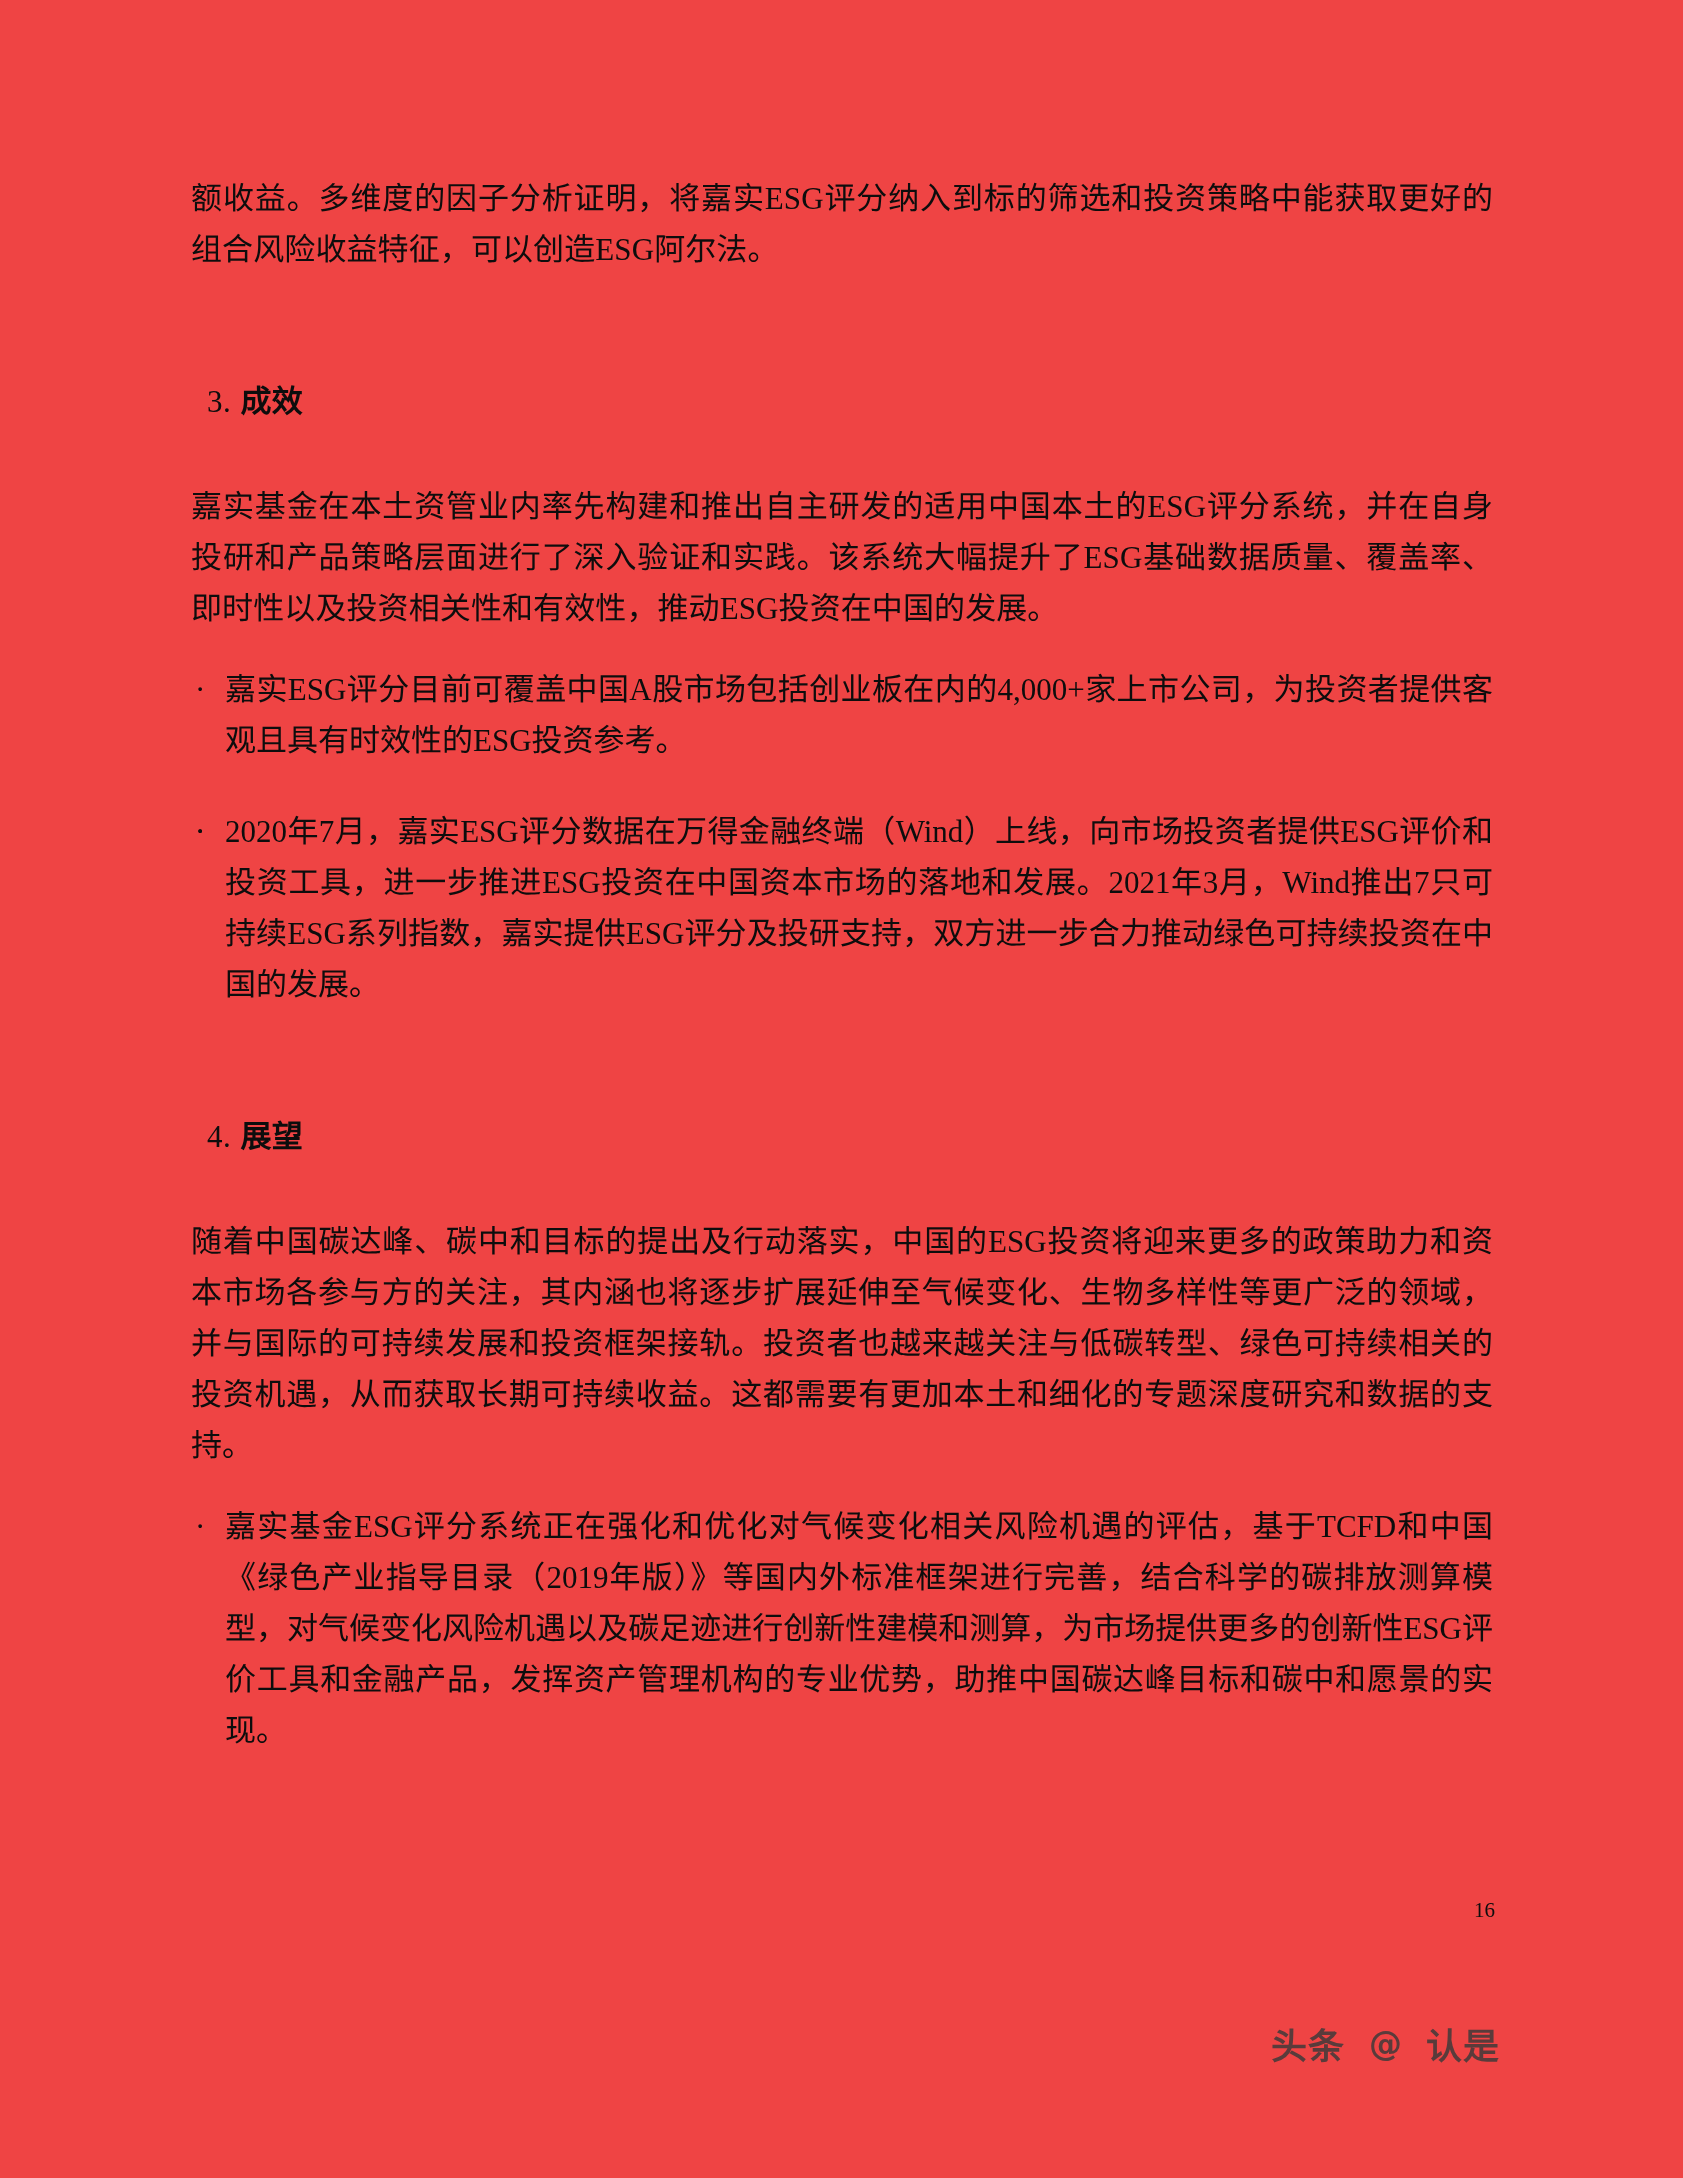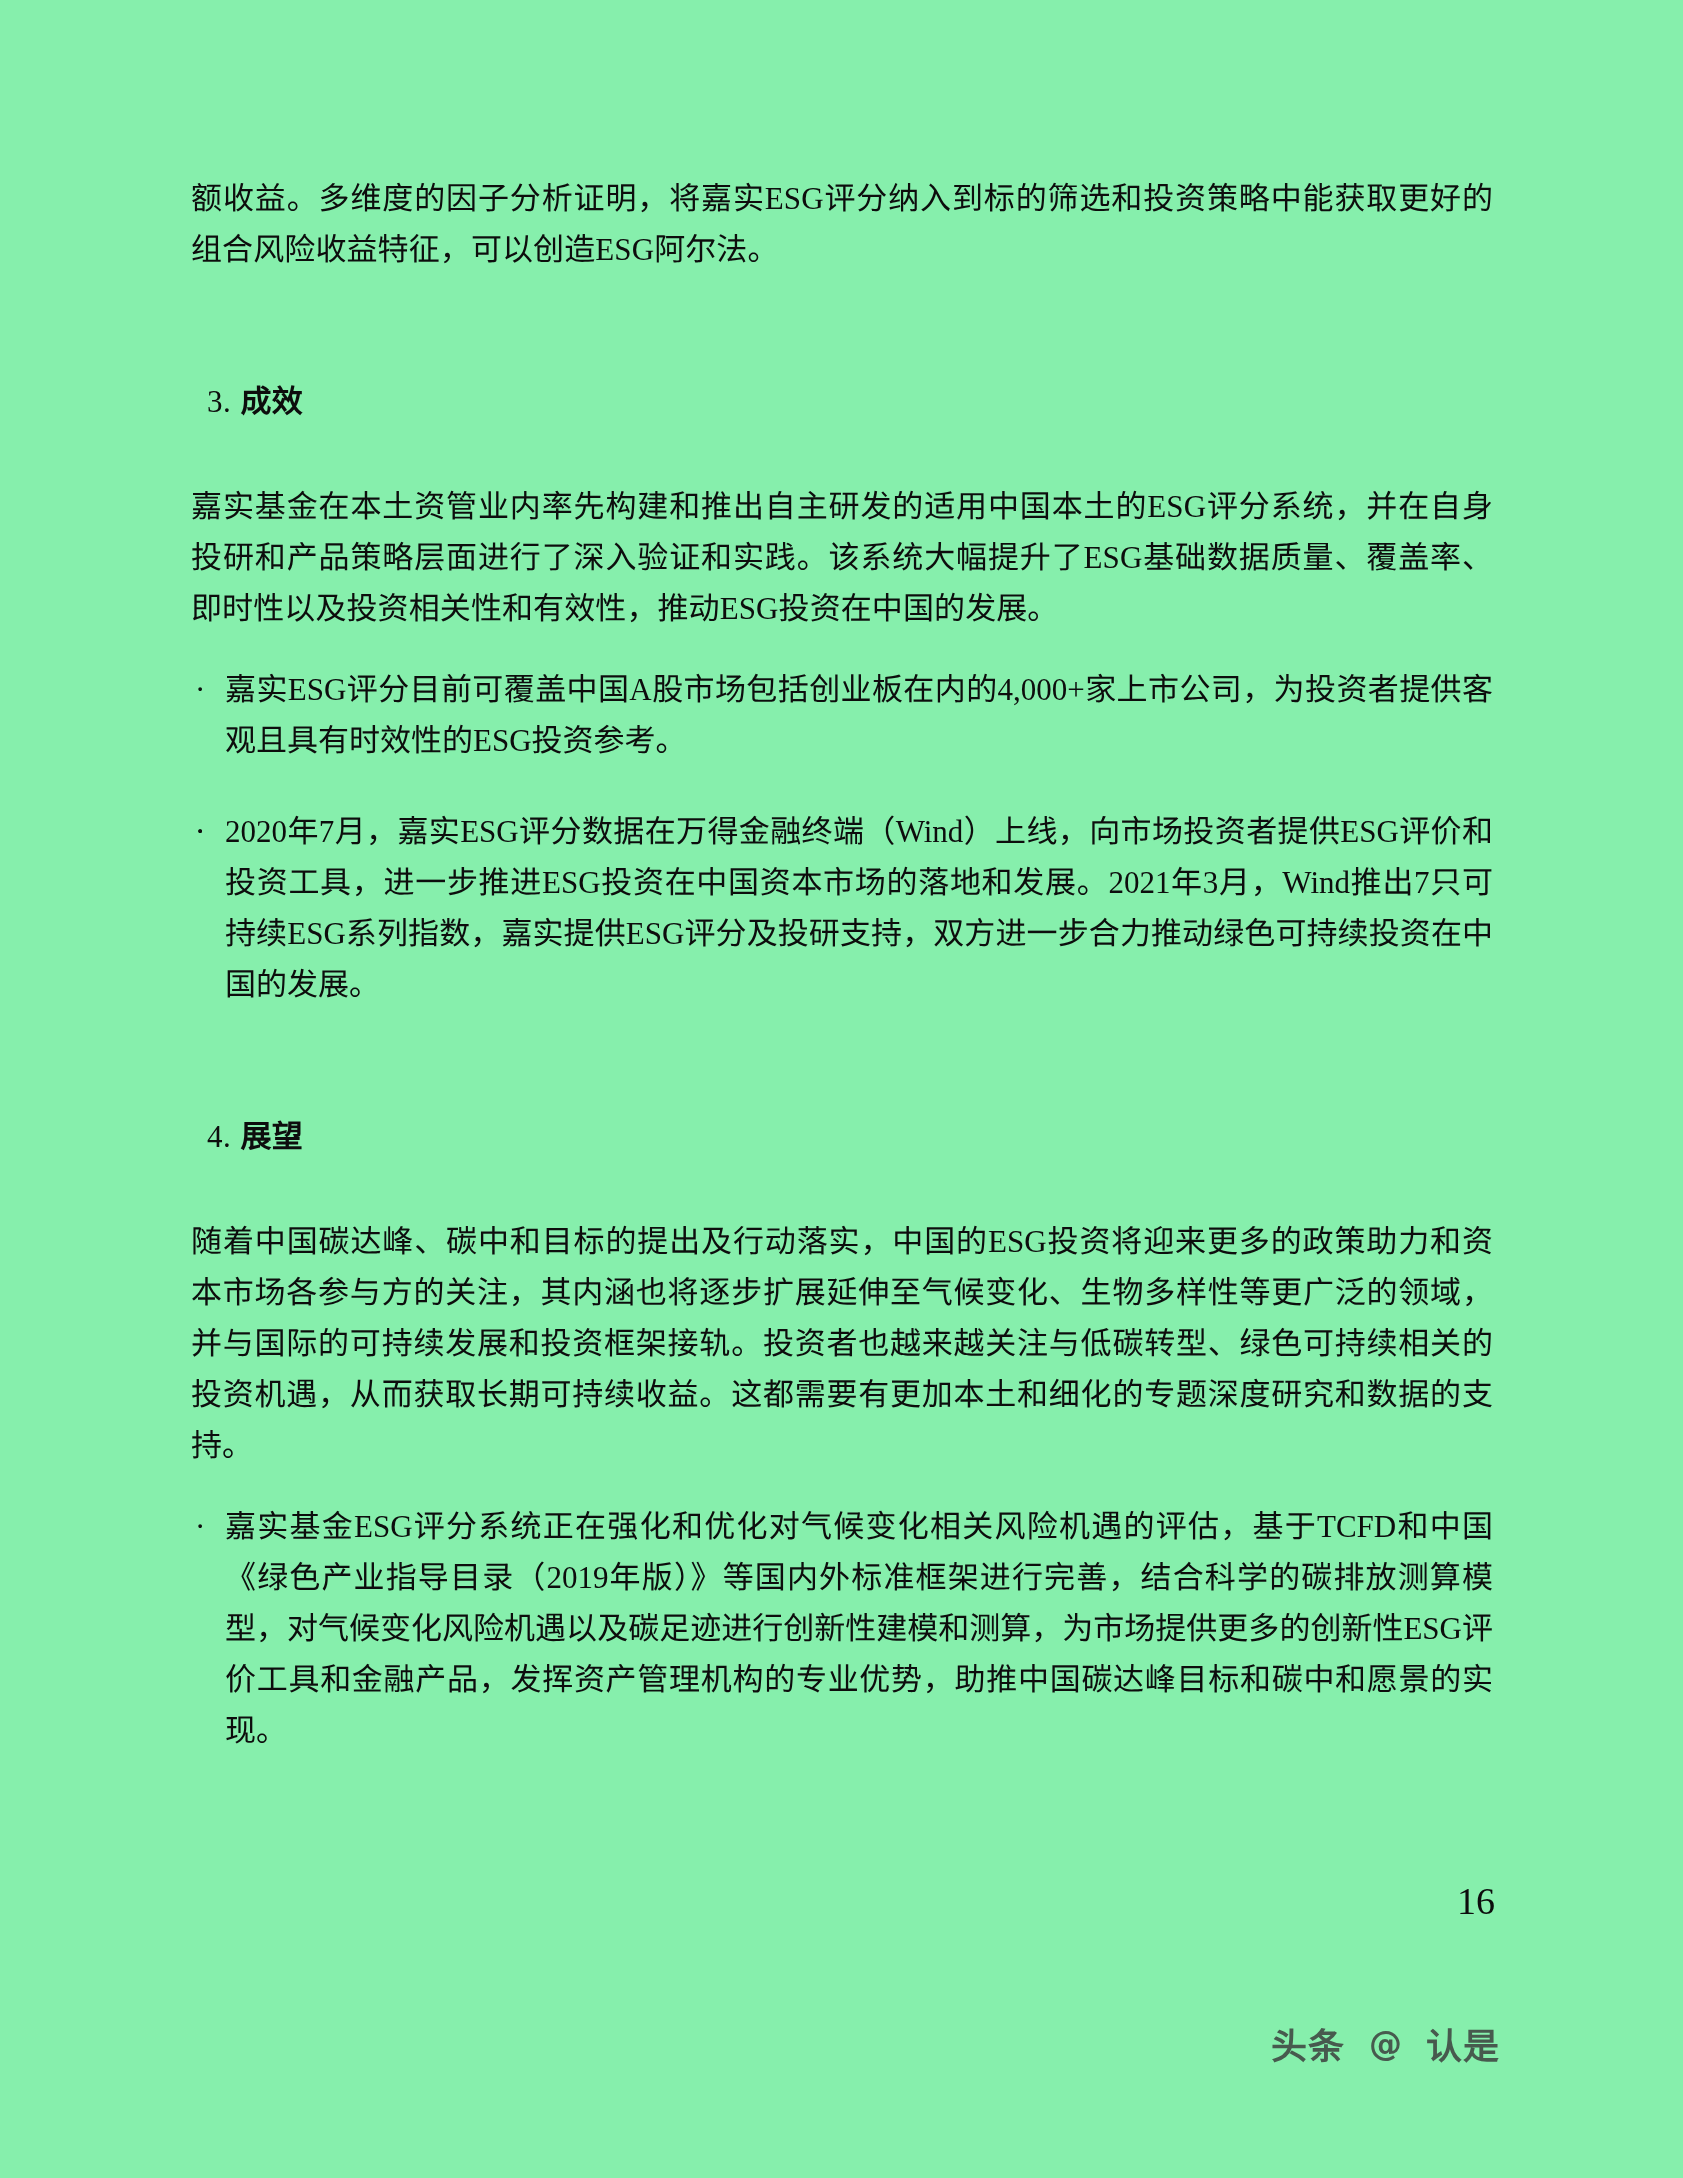--- a/index.html
+++ b/index.html
@@ -6,21 +6,21 @@
   html, body {
     margin: 0;
     padding: 0;
     background: #ffffff;
   }
 
   .page {
     position: relative;
     width: 1683px;
     height: 2178px;
-    background: #86efac;
+    background: #ef4444;
     overflow: hidden;
     box-sizing: border-box;
   }
 
   .content {
     position: absolute;
     left: 191px;
     top: 173px;
     width: 1302px;
   }
@@ -88,21 +88,21 @@
     font-size: 31px;
     line-height: 51px;
     color: #0d0d0d;
   }
 
   .page-number {
     position: absolute;
     right: 188px;
     bottom: 255px;
     font-family: "Liberation Serif", "DejaVu Serif", serif;
-    font-size: 38px;
+    font-size: 21px;
     color: #0d0d0d;
   }
 
   .watermark {
     position: absolute;
     right: 183px;
     bottom: 109px;
     display: flex;
     align-items: center;
     gap: 24px;

